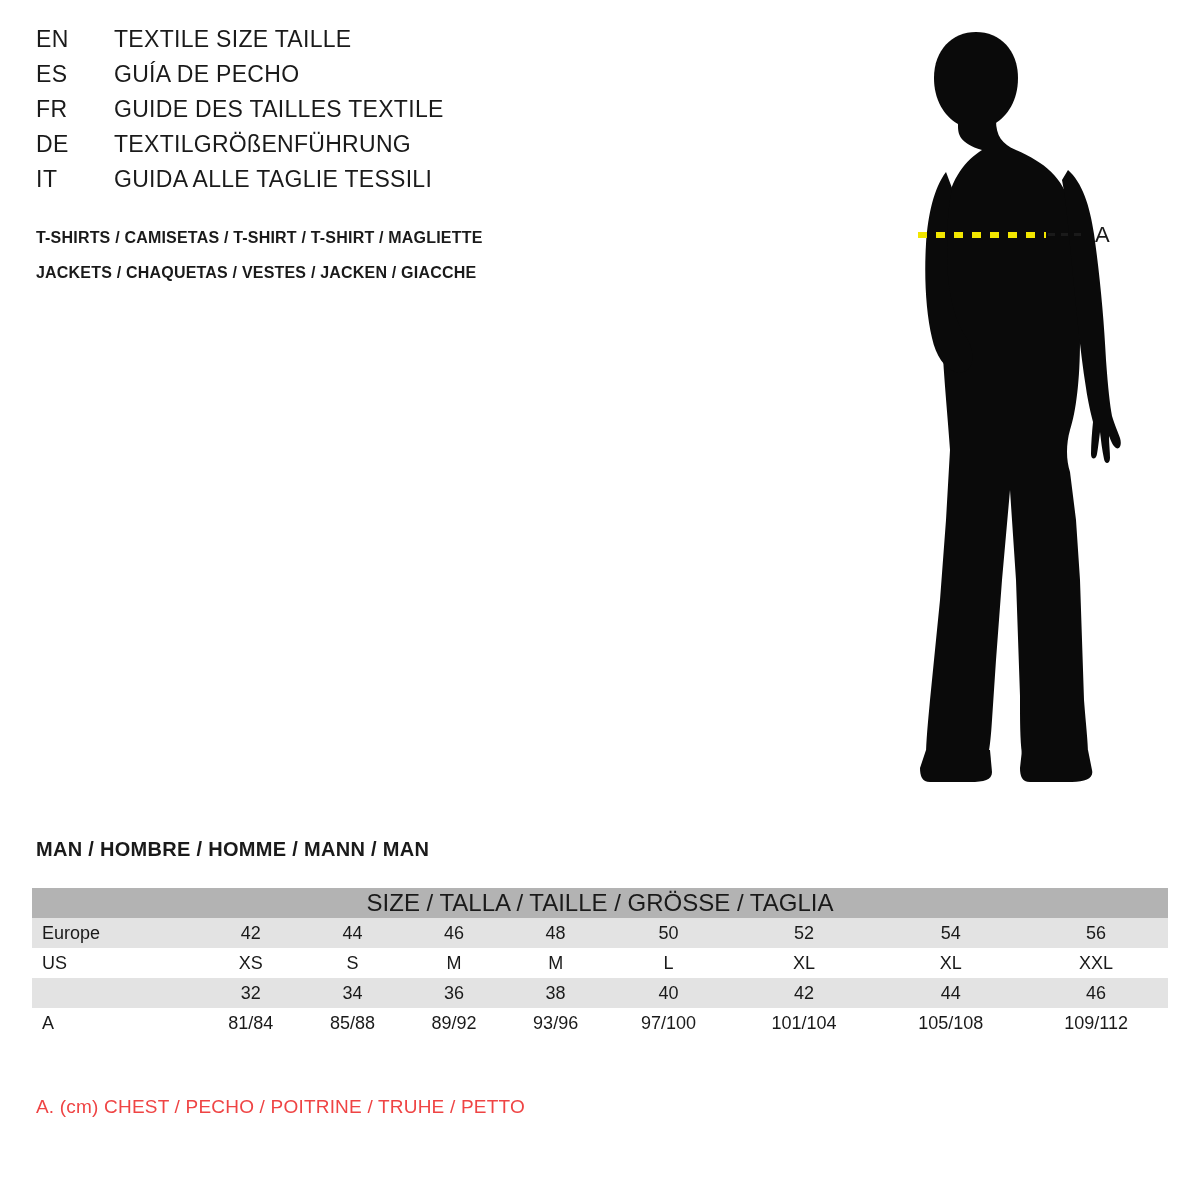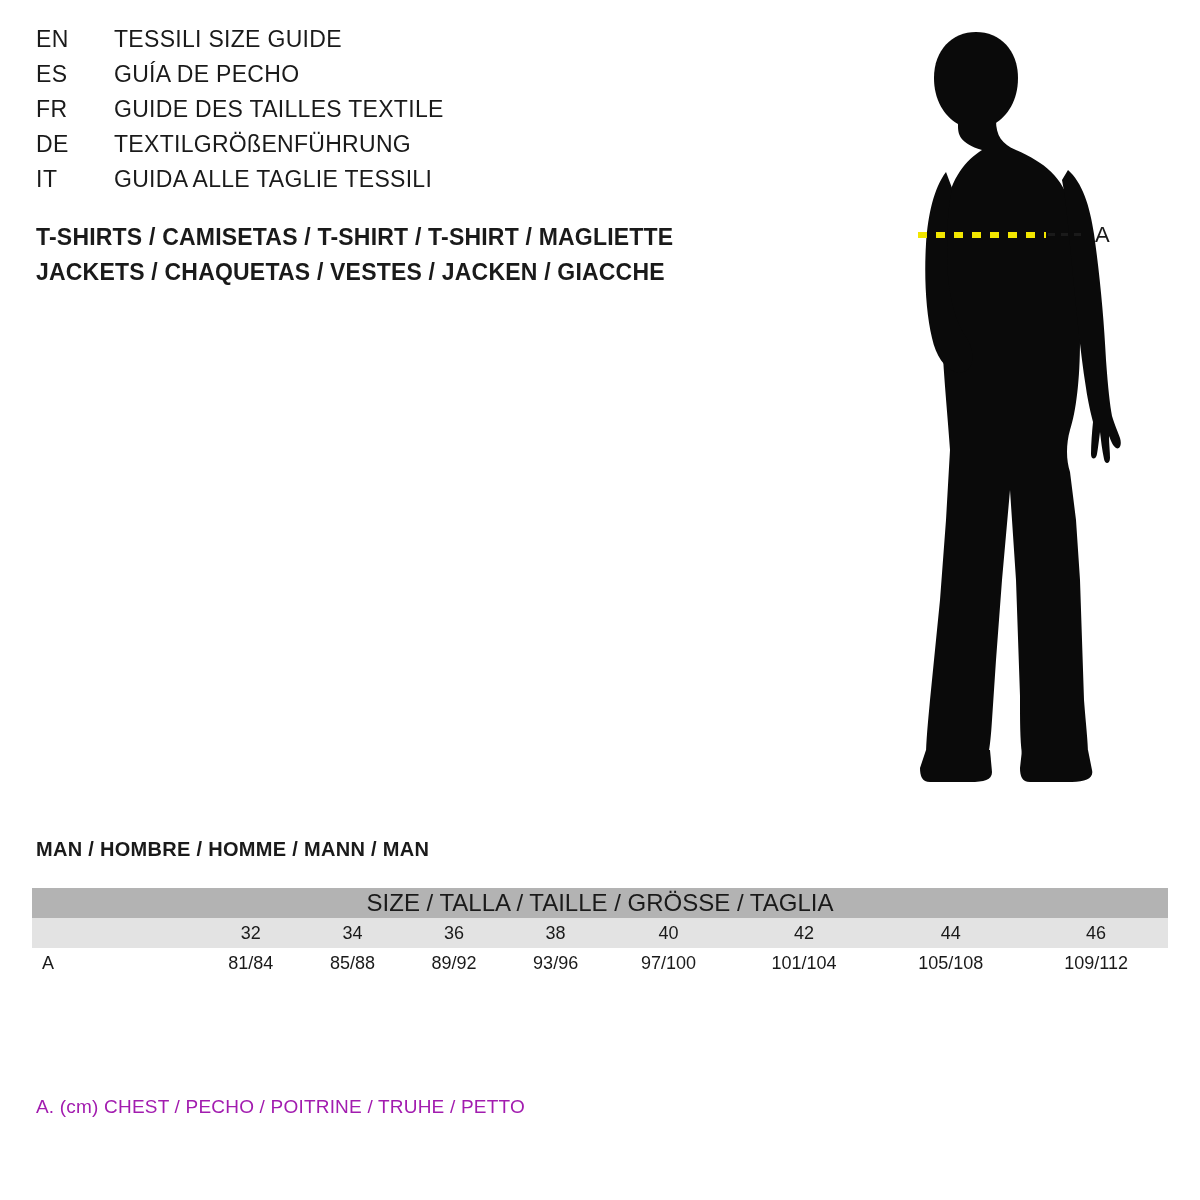--- a/index.html
+++ b/index.html
@@ -44,21 +44,21 @@
     color: #1a1a1a;
   }
 
   .cat-block {
     position: absolute;
     left: 36px;
     top: 220px;
     width: 760px;
   }
   .cat-line {
-    font-size: 23px;
+    font-size: 16px;
     font-weight: bold;
     letter-spacing: 0.2px;
     line-height: 35px;
     color: #1a1a1a;
     white-space: nowrap;
   }
 
   
   .figure-wrap {
     position: absolute;
@@ -126,32 +126,32 @@
     padding-left: 10px;
     font-size: 24px;
   }
 
   .footnote {
     position: absolute;
     left: 36px;
     top: 1096px;
     font-size: 19px;
     letter-spacing: 0.2px;
-    color: #a21caf;
+    color: #ef4444;
   }
 </style>
 </head>
 <body>
 
 <div class="page">
 
   <div class="lang-block">
     <div class="lang-row">
       <span class="lang-code">EN</span>
-      <span class="lang-text">TESSILI SIZE GUIDE</span>
+      <span class="lang-text">TEXTILE SIZE TAILLE</span>
     </div>
     <div class="lang-row">
       <span class="lang-code">ES</span>
       <span class="lang-text">GUÍA DE PECHO</span>
     </div>
     <div class="lang-row">
       <span class="lang-code">FR</span>
       <span class="lang-text">GUIDE DES TAILLES TEXTILE</span>
     </div>
     <div class="lang-row">
@@ -239,20 +239,42 @@
   <div class="measure-label">A</div>
 
   <div class="table-title">MAN / HOMBRE / HOMME / MANN / MAN</div>
 
   <table class="size-table">
     <tbody>
       <tr class="band-gray">
         <td class="header-cell" colspan="9">SIZE / TALLA / TAILLE / GRÖSSE / TAGLIA</td>
       </tr>
       <tr class="band-light">
+        <td class="rowlabel">Europe</td>
+        <td>42</td>
+        <td>44</td>
+        <td>46</td>
+        <td>48</td>
+        <td>50</td>
+        <td>52</td>
+        <td>54</td>
+        <td>56</td>
+      </tr>
+      <tr class="band-white">
+        <td class="rowlabel">US</td>
+        <td>XS</td>
+        <td>S</td>
+        <td>M</td>
+        <td>M</td>
+        <td>L</td>
+        <td>XL</td>
+        <td>XL</td>
+        <td>XXL</td>
+      </tr>
+      <tr class="band-light">
         <td class="rowlabel"></td>
         <td>32</td>
         <td>34</td>
         <td>36</td>
         <td>38</td>
         <td>40</td>
         <td>42</td>
         <td>44</td>
         <td>46</td>
       </tr>

